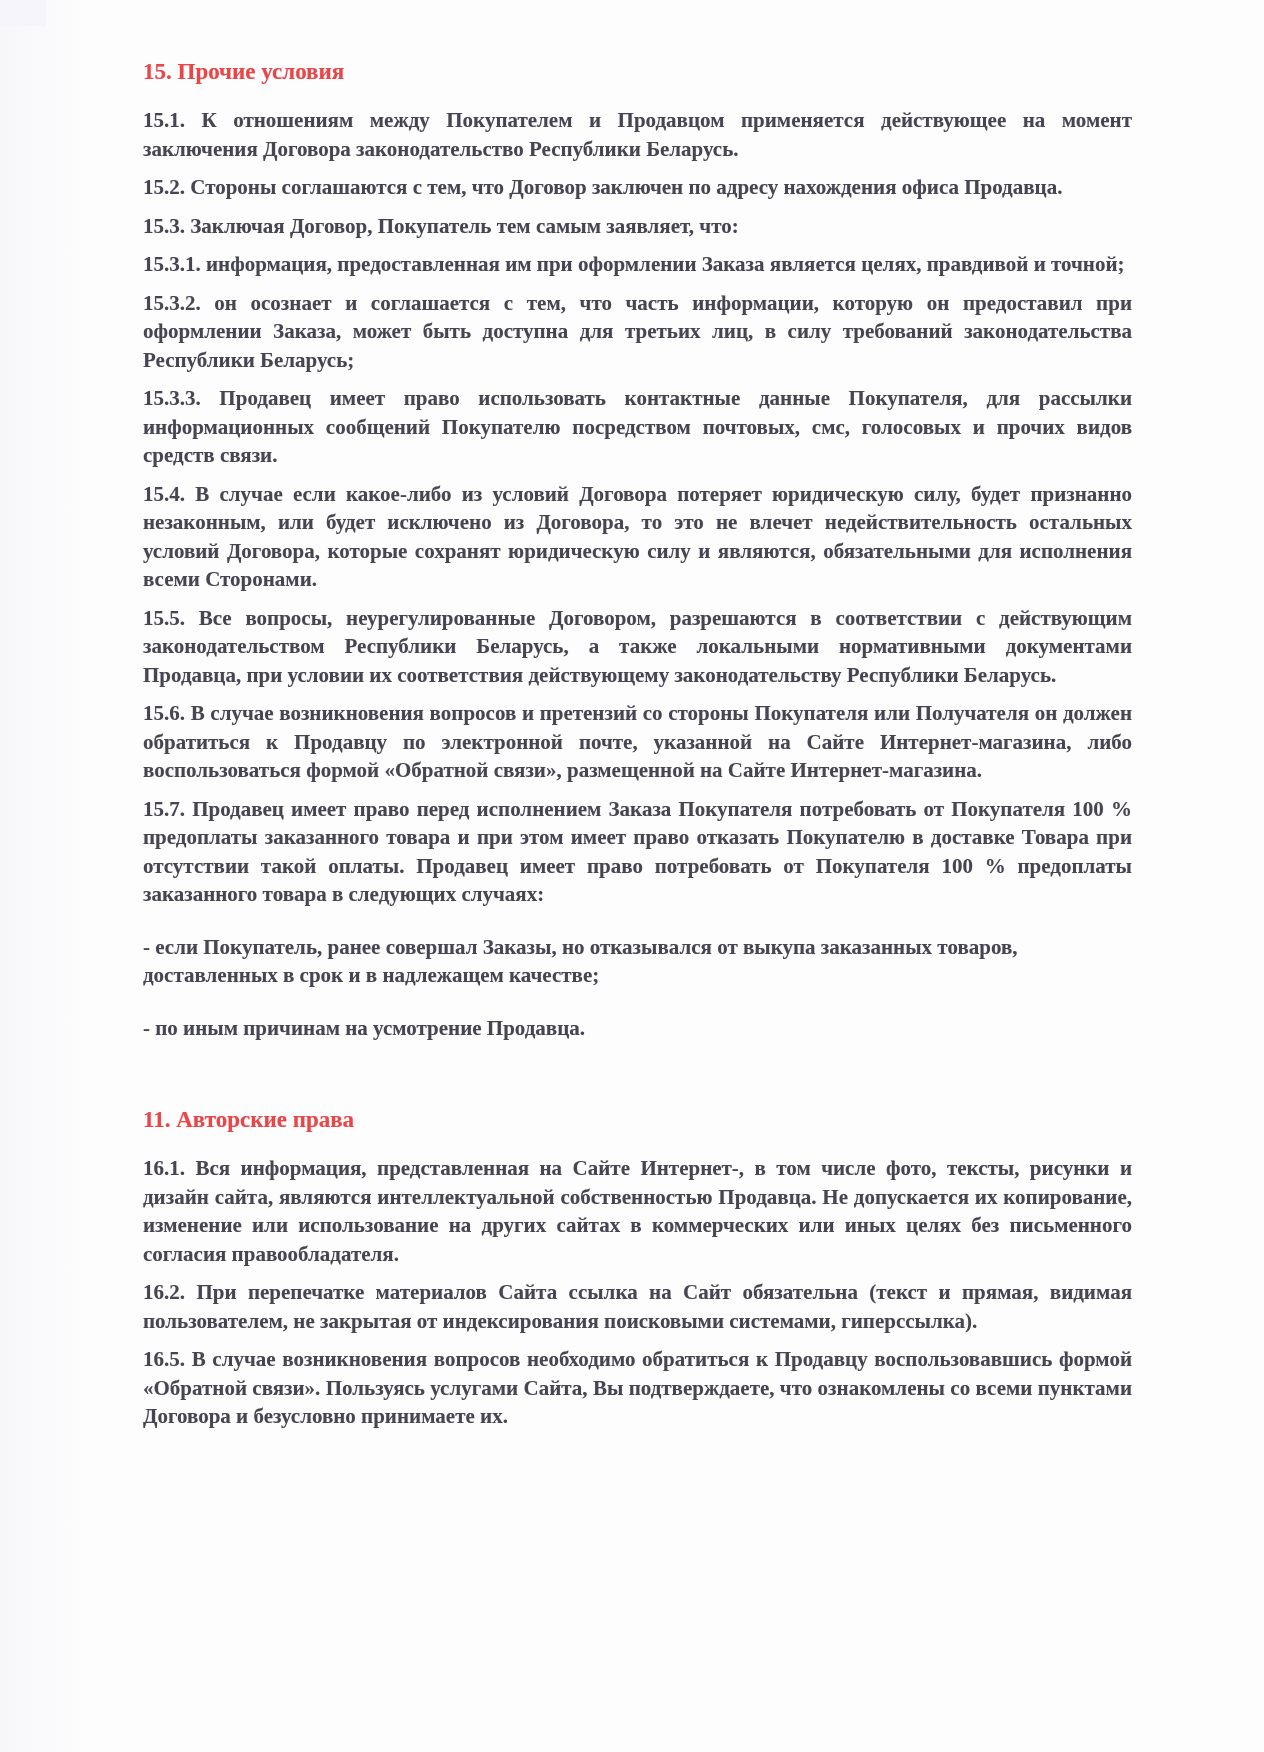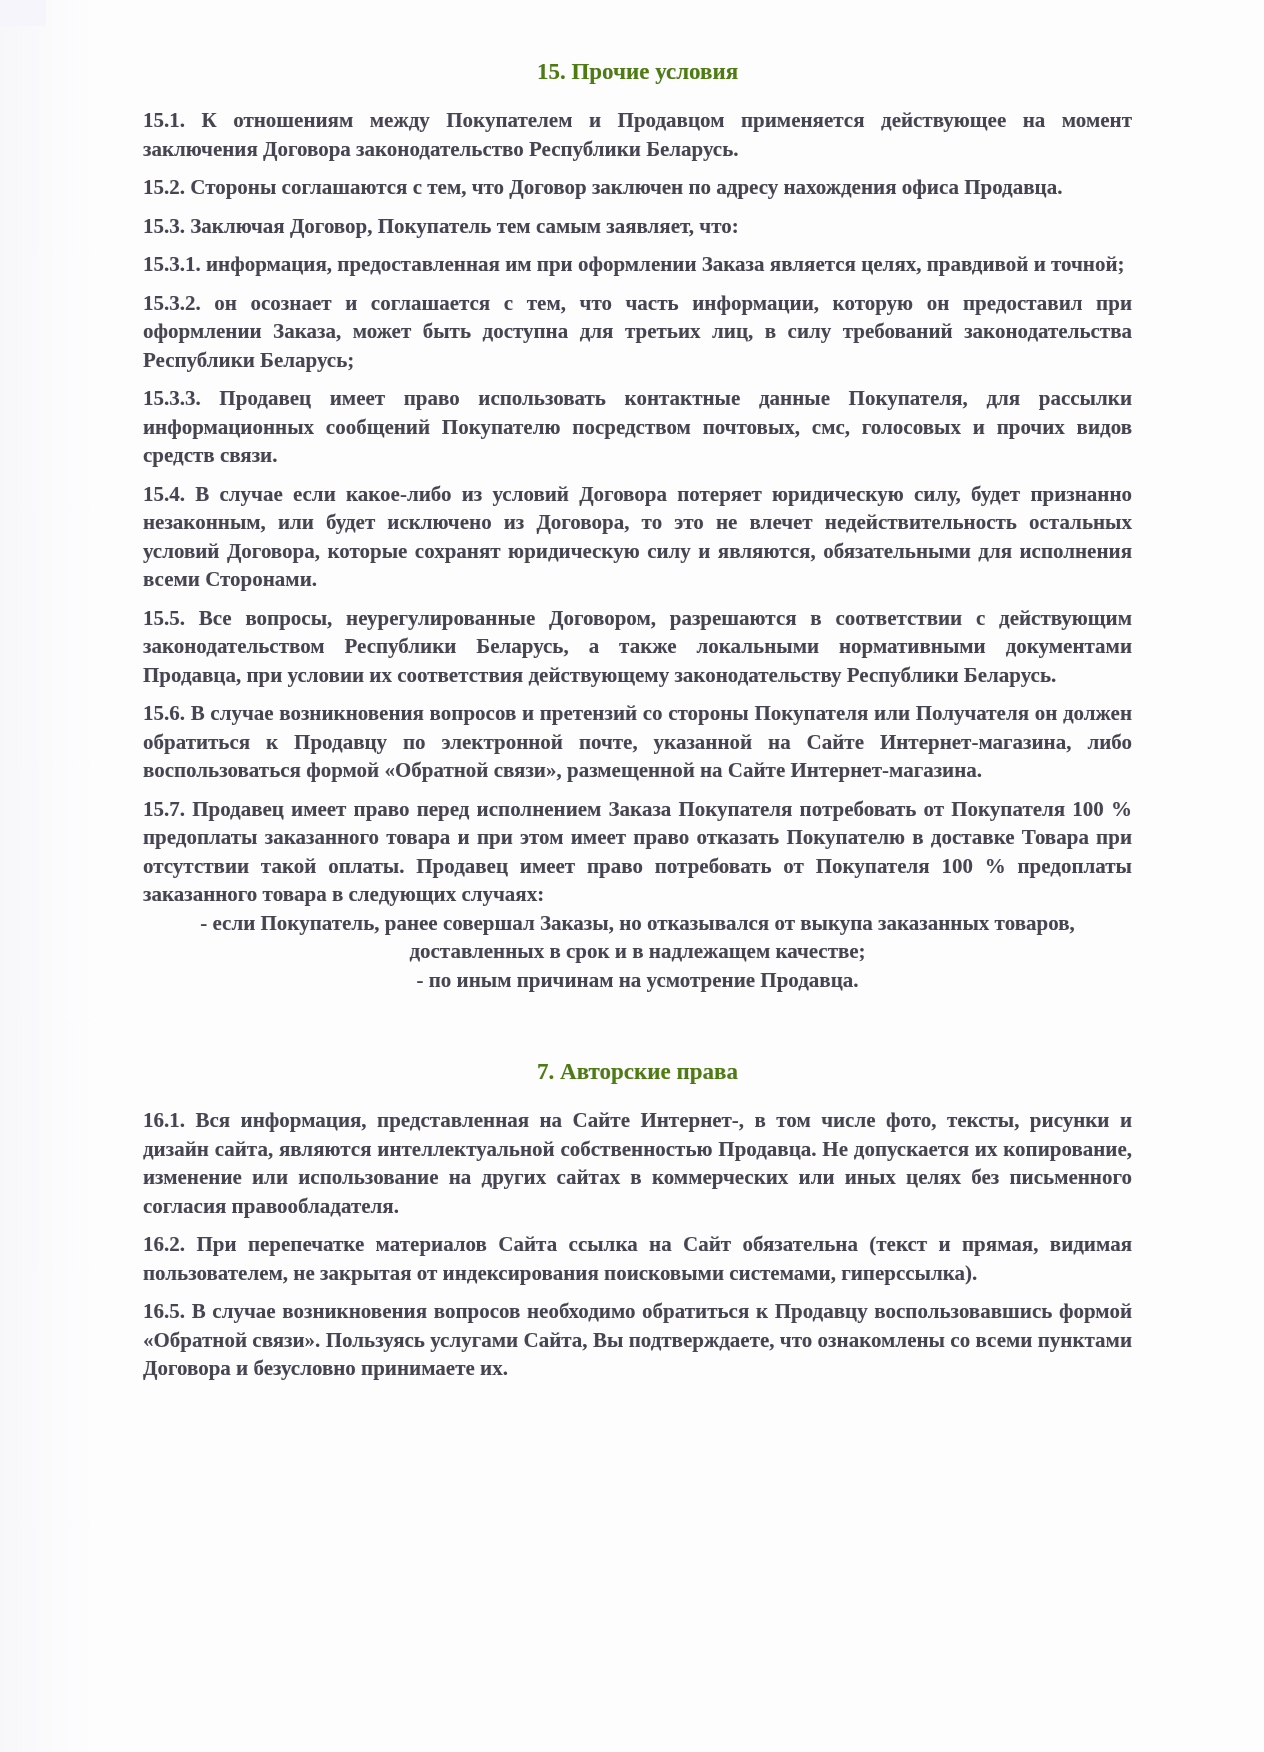--- a/index.html
+++ b/index.html
@@ -32,57 +32,57 @@
     left: 143px;
     top: 58px;
     width: 989px;
     color: #45464f;
   }
   .section-heading {
     margin: 0 0 20px 0;
     font-size: 23px;
     line-height: 28px;
     font-weight: bold;
-    color: #4d7c0f;
+    color: #ef4444;
     text-shadow: 0.4px 0 0 rgba(150,40,70,0.15), -0.4px 0 0 rgba(40,60,160,0.15);
-    text-align: center;
   }
   .section-heading.spaced {
     margin-top: 64px;
   }
   .para {
     margin: 0 0 10px 0;
     font-size: 21px;
     line-height: 28.5px;
     text-align: justify;
     color: #45464f;
     text-shadow: 0.4px 0 0 rgba(150,40,70,0.12), -0.4px 0 0 rgba(40,60,160,0.12);
     font-weight: bold;
   }
   .para .ptext { }
   .para .dash-line {
     display: block;
-    text-align: center;
+    text-align: left;
+    margin-top: 24px;
   }
 </style>
 </head>
 <body>
 
 <div class="artifact-left-band"></div>
 <div class="artifact-top-left"></div>
 
 <main class="content">
     <h2 class="section-heading">15. Прочие условия</h2>
     <p class="para"><span class="ptext">15.1. К отношениям между Покупателем и Продавцом применяется действующее на момент заключения Договора законодательство Республики Беларусь.</span></p>
     <p class="para"><span class="ptext">15.2. Стороны соглашаются с тем, что Договор заключен по адресу нахождения офиса Продавца.</span></p>
     <p class="para"><span class="ptext">15.3. Заключая Договор, Покупатель тем самым заявляет, что:</span></p>
     <p class="para"><span class="ptext">15.3.1. информация, предоставленная им при оформлении Заказа является целях, правдивой и точной;</span></p>
     <p class="para"><span class="ptext">15.3.2. он осознает и соглашается с тем, что часть информации, которую он предоставил при оформлении Заказа, может быть доступна для третьих лиц, в силу требований законодательства Республики Беларусь;</span></p>
     <p class="para"><span class="ptext">15.3.3. Продавец имеет право использовать контактные данные Покупателя, для рассылки информационных сообщений Покупателю посредством почтовых, смс, голосовых и прочих видов средств связи.</span></p>
     <p class="para"><span class="ptext">15.4. В случае если какое-либо из условий Договора потеряет юридическую силу, будет признанно незаконным, или будет исключено из Договора, то это не влечет недействительность остальных условий Договора, которые сохранят юридическую силу и являются, обязательными для исполнения всеми Сторонами.</span></p>
     <p class="para"><span class="ptext">15.5. Все вопросы, неурегулированные Договором, разрешаются в соответствии с действующим законодательством Республики Беларусь, а также локальными нормативными документами Продавца, при условии их соответствия действующему законодательству Республики Беларусь.</span></p>
     <p class="para"><span class="ptext">15.6. В случае возникновения вопросов и претензий со стороны Покупателя или Получателя он должен обратиться к Продавцу по электронной почте, указанной на Сайте Интернет-магазина, либо воспользоваться формой «Обратной связи», размещенной на Сайте Интернет-магазина.</span></p>
     <p class="para"><span class="ptext">15.7. Продавец имеет право перед исполнением Заказа Покупателя потребовать от Покупателя 100 % предоплаты заказанного товара и при этом имеет право отказать Покупателю в доставке Товара при отсутствии такой оплаты. Продавец имеет право потребовать от Покупателя 100 % предоплаты заказанного товара в следующих случаях:</span><span class="dash-line">- если Покупатель, ранее совершал Заказы, но отказывался от выкупа заказанных  товаров, доставленных в срок и в надлежащем качестве;</span><span class="dash-line">- по иным причинам на усмотрение Продавца.</span></p>
-    <h2 class="section-heading spaced">7. Авторские права</h2>
+    <h2 class="section-heading spaced">11. Авторские права</h2>
     <p class="para"><span class="ptext">16.1. Вся информация, представленная на Сайте Интернет-, в том числе фото, тексты, рисунки и дизайн сайта, являются интеллектуальной собственностью Продавца. Не допускается их копирование, изменение или использование на других сайтах в коммерческих или иных целях без письменного согласия правообладателя.</span></p>
     <p class="para"><span class="ptext">16.2. При перепечатке материалов Сайта ссылка на Сайт обязательна (текст и прямая, видимая пользователем, не закрытая от индексирования поисковыми системами, гиперссылка).</span></p>
     <p class="para"><span class="ptext">16.5. В случае возникновения вопросов необходимо обратиться к Продавцу воспользовавшись формой «Обратной связи». Пользуясь услугами Сайта, Вы подтверждаете, что ознакомлены со всеми пунктами Договора и безусловно принимаете их.</span></p>
   </main>
 
 </body></html>

